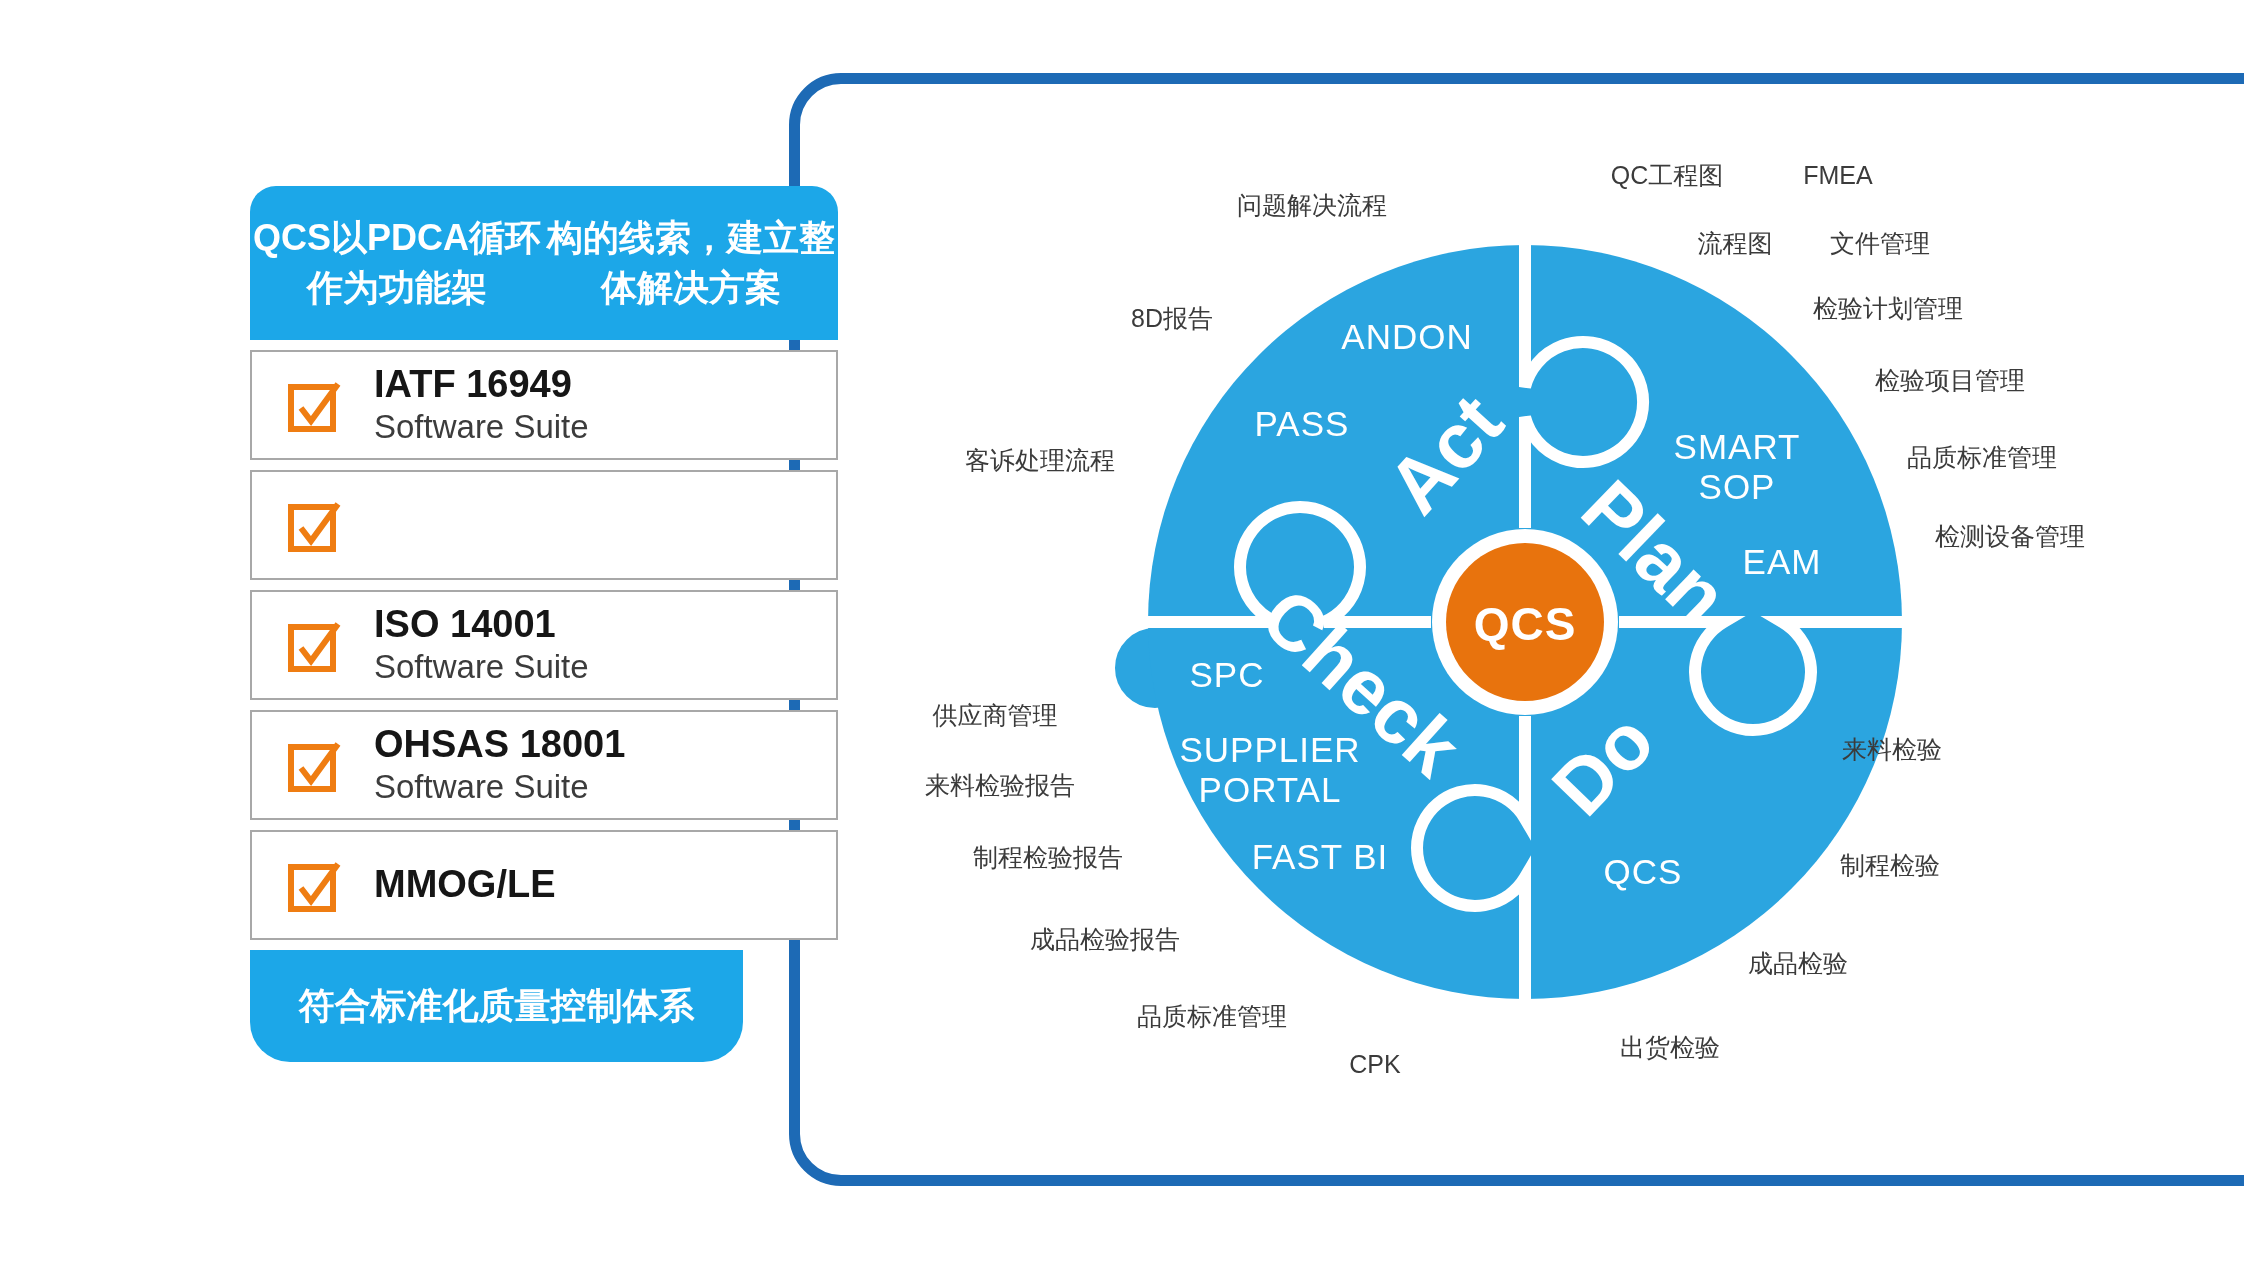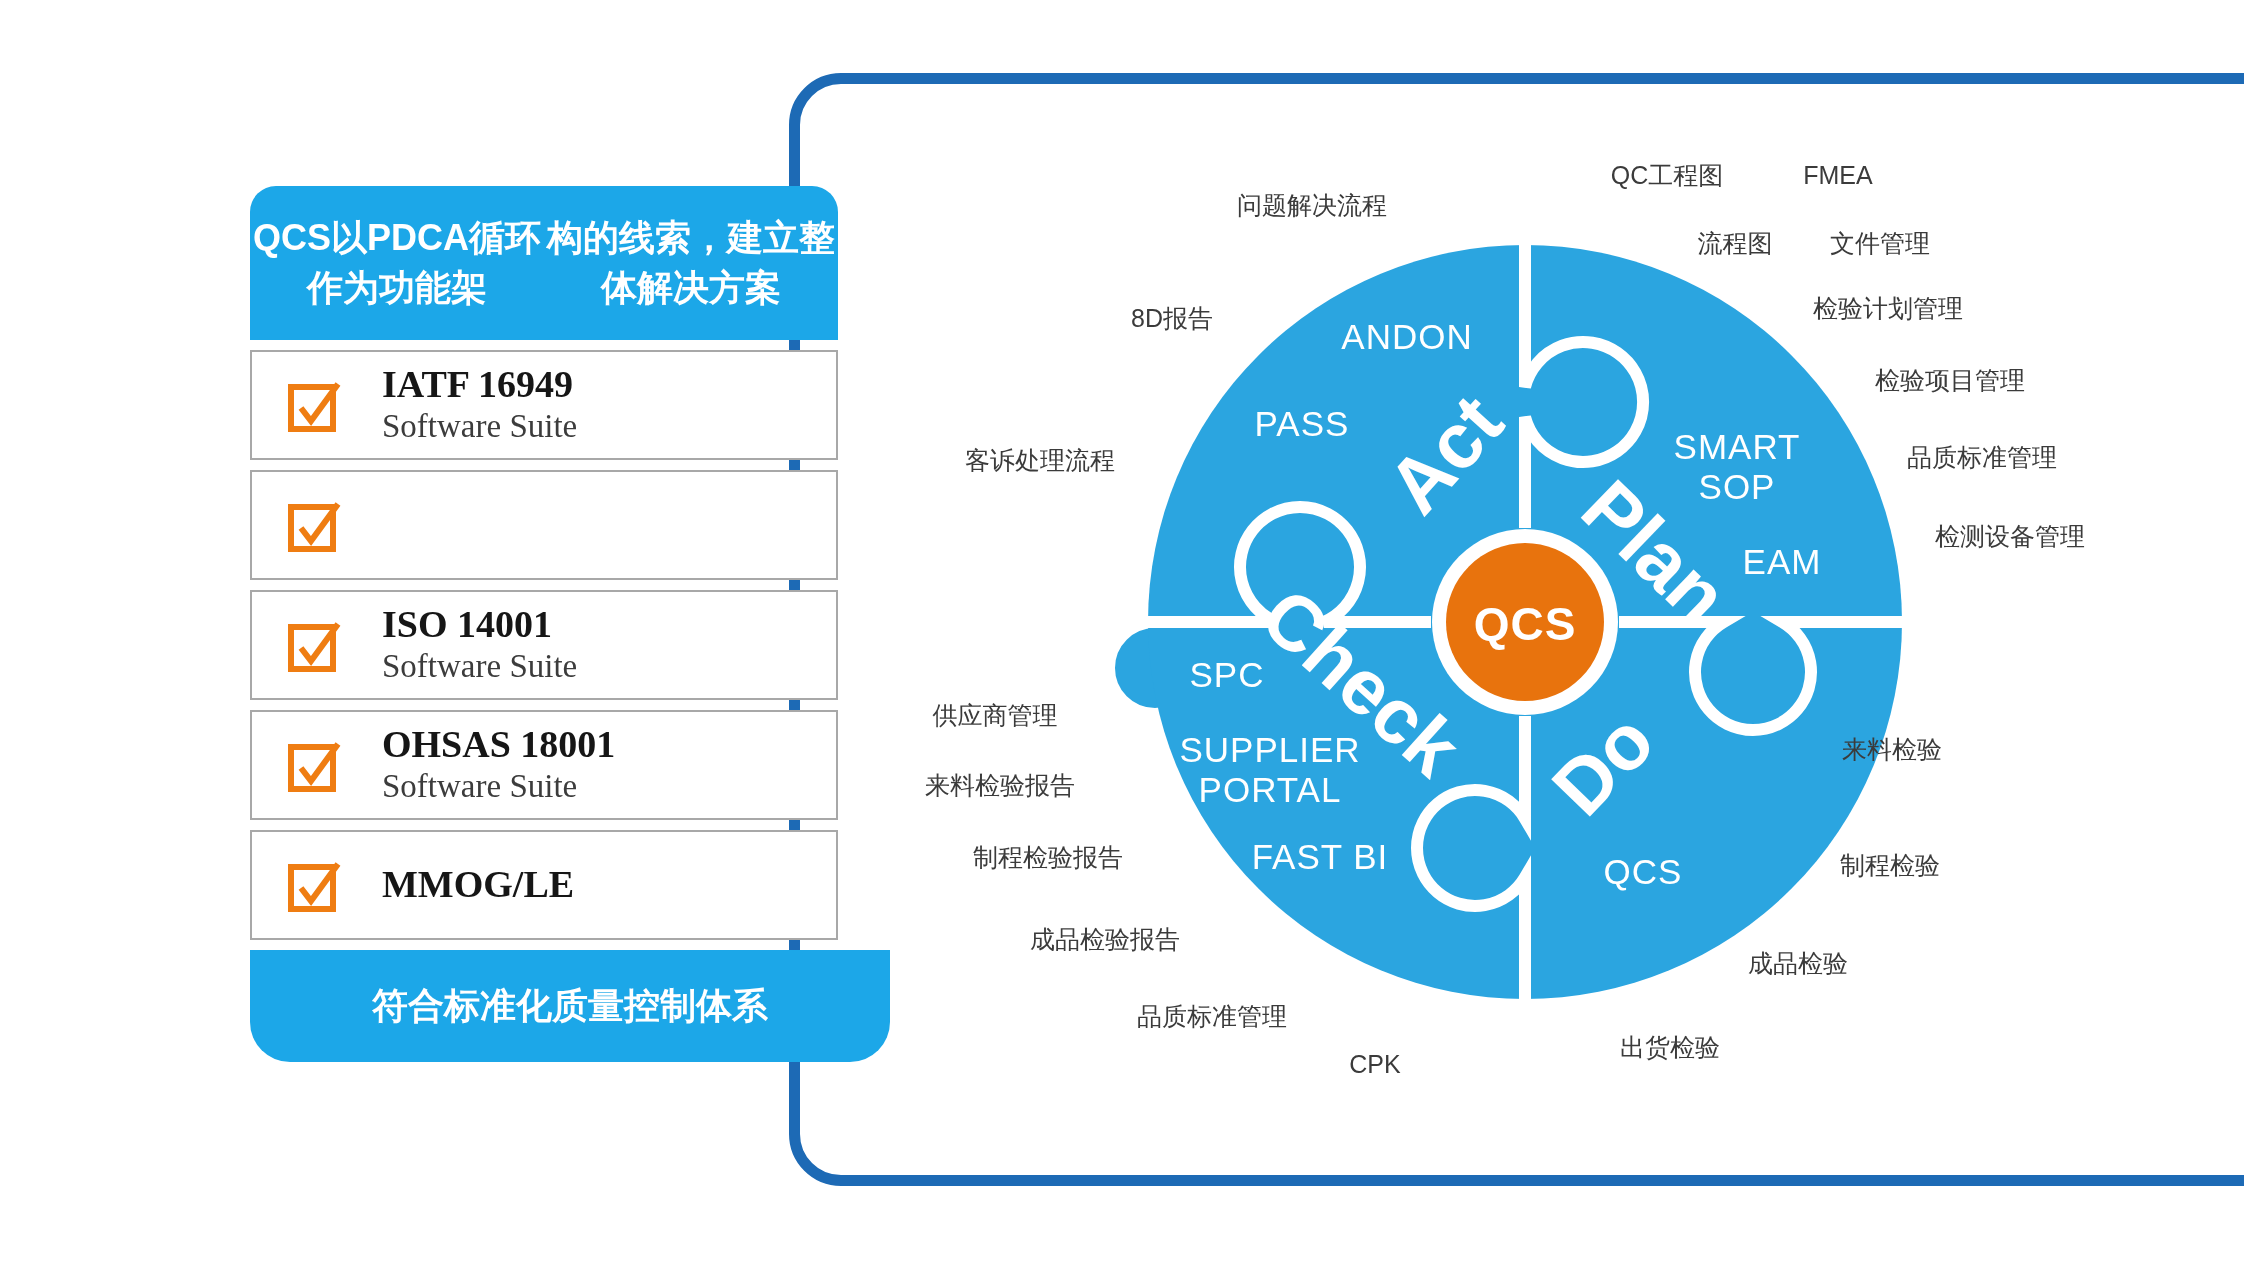--- a/index.html
+++ b/index.html
@@ -15,29 +15,29 @@
   
   .sb-header{
     position:absolute;left:250px;top:186px;width:588px;height:154px;
     background:#1ca7e8;border-radius:26px 26px 0 0;
     display:flex;justify-content:center;align-items:center;
     color:#fff;font-weight:700;font-size:36px;line-height:1.38;text-align:center;
   }
   .card{
     position:absolute;left:250px;width:588px;height:110px;background:#fff;
     border:2px solid #a8a8a8;box-sizing:border-box;
-    display:flex;align-items:center;padding-left:34px;gap:36px;font-family:Liberation Serif, serif;
+    display:flex;align-items:center;padding-left:34px;gap:28px;
   }
   .card .txt{display:flex;flex-direction:column;justify-content:center;}
   .card .title{font-size:38px;font-weight:700;color:#161616;line-height:1.15;}
   .card .subtitle{font-size:33px;color:#3c3c3c;line-height:1.2;}
   .card .subtitle:empty{display:none;}
   .ck{flex:0 0 auto;}
   .sb-footer{
-    position:absolute;left:250px;top:950px;width:640px;height:112px;
+    position:absolute;left:250px;top:950px;width:493px;height:112px;
     background:#1ca7e8;border-radius:0 0 40px 40px;
     display:flex;align-items:center;justify-content:center;
     color:#fff;font-weight:700;font-size:36px;
   }
   
   .diagram-svg{position:absolute;left:1100px;top:197px;width:850px;height:850px;}
   svg text{font-family:"Liberation Sans","DejaVu Sans",sans-serif;fill:#ffffff;}
   .quad{font-size:78px;font-weight:700;}
   .mod{font-size:35px;font-weight:400;letter-spacing:1px;}
   .center-label{font-size:46px;font-weight:700;letter-spacing:1px;}

